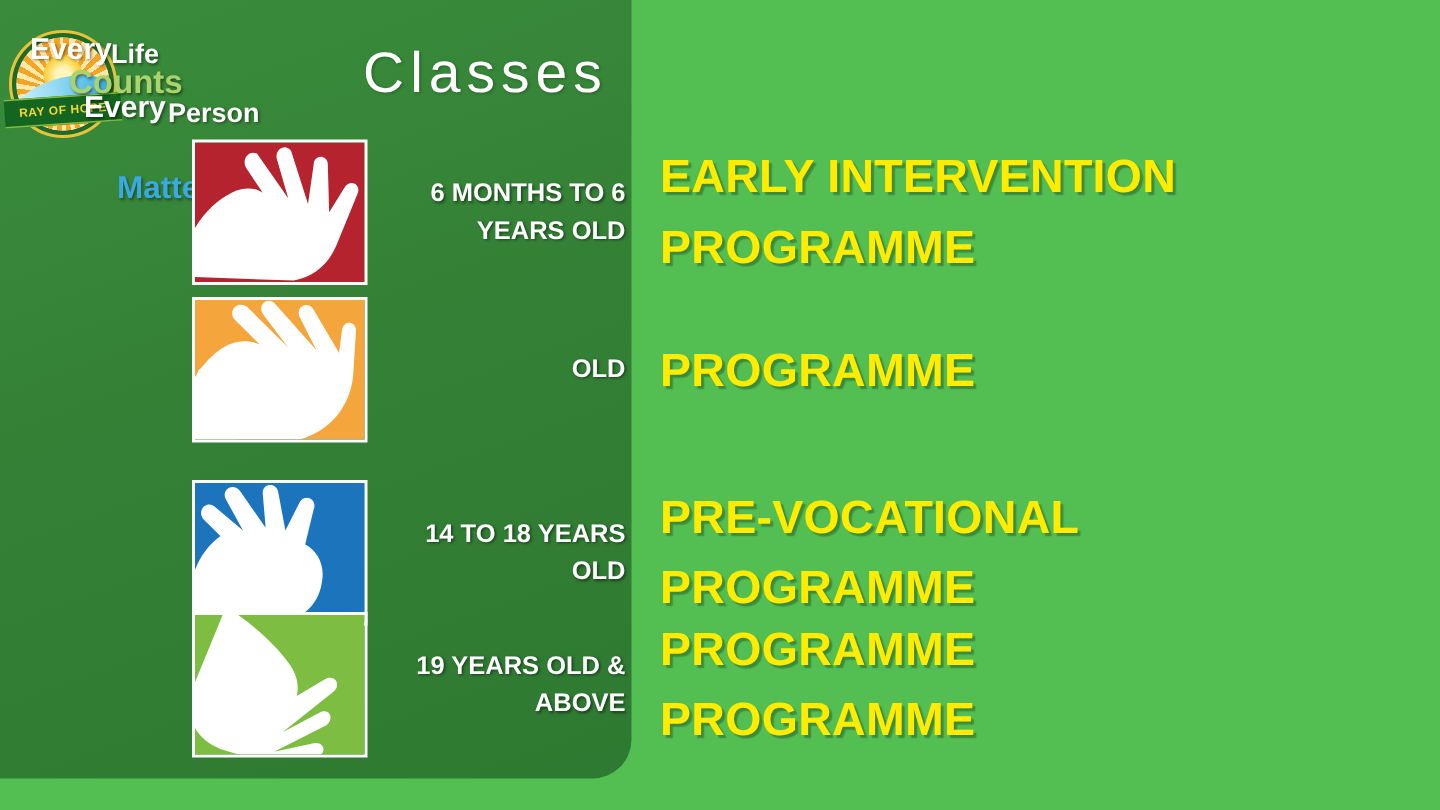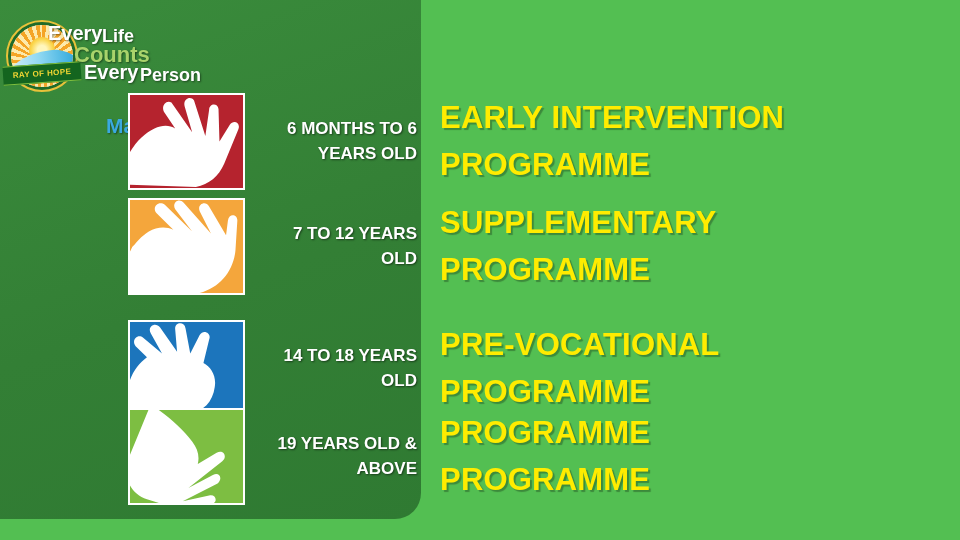--- a/index.html
+++ b/index.html
@@ -113,21 +113,21 @@
     font-size: 8px;
     font-weight: bold;
     letter-spacing: .4px;
     white-space: nowrap;
     font-family: "Liberation Sans", sans-serif;
   }
 
   
   #tagline {
     position: absolute;
-    left: 40px;
+    left: 12px;
     top: 12px;
     width: 200px;
     height: 80px;
     text-align: center;
   }
   #tagline span {
     position: absolute;
     font-weight: bold;
     white-space: nowrap;
     text-shadow: 1px 1px 2px rgba(0,0,0,.45);
@@ -234,20 +234,21 @@
 
   <div id="tagline">
     <span class="tg-every1">Every</span>
     <span class="tg-life">Life</span>
     <span class="tg-counts">Counts</span>
     <span class="tg-every2">Every</span>
     <span class="tg-person">Person</span>
     <span class="tg-matter">Matters</span>
   </div>
 
+  <div id="page-title">Classes</div>
 
   <div class="row" id="row-0">
     <div class="tile">
       <svg viewBox="0 0 120 100" preserveAspectRatio="none">
         <rect x="0" y="0" width="120" height="100" fill="#b5232e"></rect>
         <path fill="#ffffff" d="M-12 96 C-6 62 10 44 26 36 C34 32 42 32 48 36 L36 18 C33 12 38 5 44 8 L66 40 L58 12 C56 5 64 0 68 6 L80 44 L84 16 C84 9 93 8 94 15 L95 50 L106 32 C110 26 118 30 115 37 L100 74 C94 88 84 96 70 99 Z"></path>
         <path fill="#ffffff" d="M-4 100 C-2 78 8 64 22 58 C30 55 38 56 44 60 L34 46 C31 41 36 35 41 39 L58 62 L64 72 C66 80 62 92 52 98 Z" opacity="0"></path>
       </svg>
     </div>
     <div class="age-label">
@@ -262,25 +263,23 @@
 
   <div class="row" id="row-1">
     <div class="tile">
       <svg viewBox="0 0 120 100" preserveAspectRatio="none">
         <rect x="0" y="0" width="120" height="100" fill="#f4a63c"></rect>
         <path fill="#ffffff" d="M-14 100 C-10 66 4 44 20 34 C28 29 38 28 46 32 L28 14 C23 8 30 0 37 5 L66 34 L48 10 C44 3 52 -3 57 3 L86 36 L74 12 C71 5 80 0 84 7 L102 38 L104 22 C105 14 114 15 114 22 L112 54 C110 76 96 94 74 100 Z"></path>
         <path fill="#ffffff" d="M-14 100 C-12 84 -4 72 8 66 L2 56 C0 50 6 46 10 50 L30 70 C38 80 38 94 30 100 Z"></path>
       </svg>
     </div>
     <div class="age-label">
-      <span>7 TO 12 YEARS</span>
       <span>OLD</span>
     </div>
     <div class="prog-label">
-      <span class="l1">SUPPLEMENTARY</span>
       <span class="l2">PROGRAMME</span>
     </div>
   </div>
 
   <div class="row" id="row-2">
     <div class="tile">
       <svg viewBox="0 0 120 100" preserveAspectRatio="none">
         <rect x="0" y="0" width="120" height="100" fill="#1c75bc"></rect>
         <path fill="#ffffff" d="M-2 100 C-8 72 2 50 18 38 L6 26 C1 20 8 12 14 17 L34 34 L22 12 C18 5 27 -1 32 6 L50 32 L48 8 C47 0 58 -1 59 7 L64 34 L74 14 C78 7 87 12 84 19 L78 44 C86 48 92 58 90 70 C88 86 78 96 62 100 Z"></path>
         <path fill="#ffffff" d="M6 100 C2 86 8 74 18 68 L14 58 C12 52 19 48 23 53 L40 72 C48 82 48 94 40 100 Z" opacity="0"></path>

